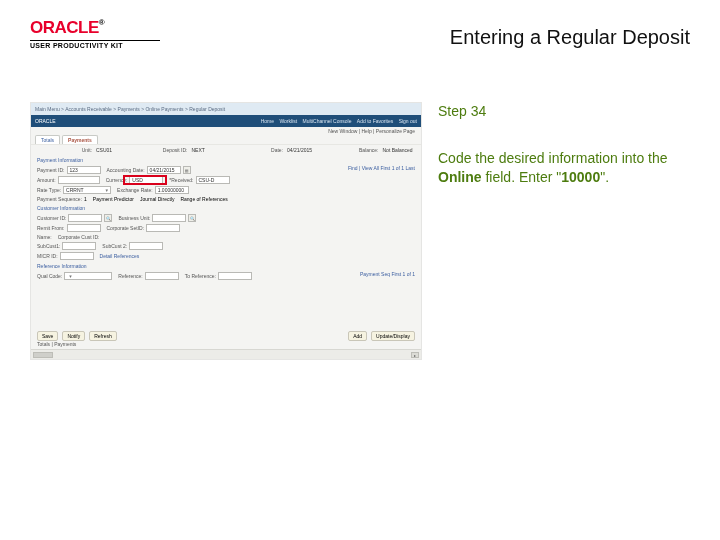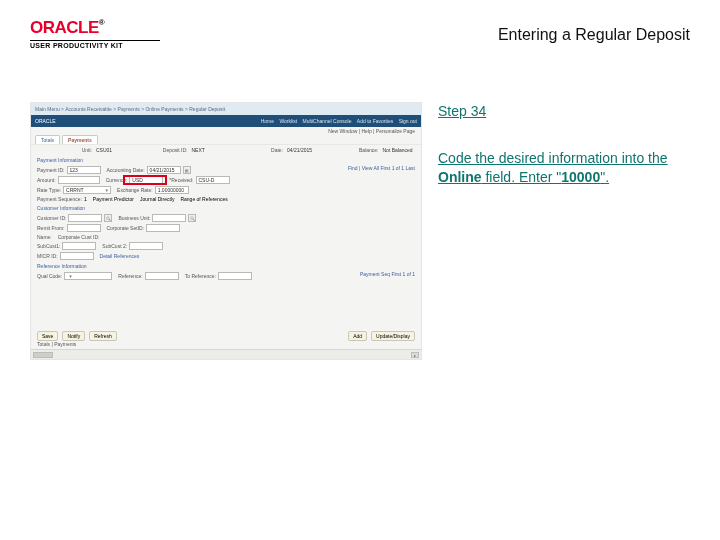--- a/index.html
+++ b/index.html
@@ -1,23 +1,23 @@
 <!DOCTYPE html>
 <html><head>
 <meta charset="utf-8">
 <style>
   * { box-sizing: border-box; margin: 0; padding: 0; }
   body { width: 720px; height: 540px; font-family: Arial, Helvetica, sans-serif; background: #fff; position: relative; overflow: hidden; }
-  .header { position: absolute; top: 18px; left: 30px; right: 30px; display: flex; justify-content: space-between; align-items: flex-start; }
+  .header { position: absolute; top: 18px; left: 30px; right: 30px; display: flex; justify-content: space-between; align-items: flex-end; }
   .logo-block { display: flex; flex-direction: column; }
   .oracle-logo { font-family: Arial, sans-serif; font-weight: bold; font-size: 17px; color: #e8002b; letter-spacing: -0.5px; }
   .oracle-logo .reg { font-size: 8px; vertical-align: top; color: #000; }
   .logo-rule { border-top: 1px solid #000; margin-top: 2px; width: 130px; }
   .upk { font-size: 7px; font-weight: bold; color: #000; letter-spacing: 0.3px; margin-top: 1px; }
-  .page-title { font-size: 16px; color: #111; margin-top: 8px; }
+  .page-title { font-size: 20px; color: #111; margin-top: 8px; }
   .content { position: absolute; top: 102px; left: 30px; right: 30px; display: flex; gap: 16px; }
   .screenshot { width: 392px; height: 258px; background: #f4f4f2; border: 1px solid #e5e5e3; position: relative; overflow: hidden; font-size: 5px; }
   
   .app-crumb { background: #dfeaf3; height: 12px; width: 100%; display:flex; align-items:center; padding:0 4px; color:#5a6b82; font-size:5px; white-space:nowrap; overflow:hidden;}
   .app-bar { background: #1f4e79; color:#fff; height: 12px; display:flex; align-items:center; justify-content:space-between; padding:0 4px; font-size:5px;}
   .app-bar .links span{ margin-left:4px; color:#d7e3ef;}
   .app-sub { text-align:right; font-size:5px; padding:1px 6px; color:#555;}
   .tabs { display:flex; gap:2px; padding:0 4px; }
   .tab { border:1px solid #c8cac6; border-bottom:none; padding:1px 5px; font-size:5px; background:#fff; border-radius:2px 2px 0 0;}
   .tab.inactive{ color:#3a5fa0;}
@@ -35,21 +35,21 @@
   .section-h { color:#3b5ea0; font-size:5px; padding:2px 6px; }
   .highlight-rect { position:absolute; border:2px solid #d9001b; width:44px; height:10px; top:72px; left:92px; }
   .bottom-buttons{ position:absolute; bottom:18px; left:6px; display:flex; gap:4px;}
   .bottom-buttons .btn{ border:1px solid #c9c6b8; background:#f6f3e1; padding:1px 4px; font-size:5px; border-radius:2px;}
   .bottom-right{ position:absolute; bottom:18px; right:6px; display:flex; gap:4px;}
   .bottom-right .btn{ border:1px solid #c9c6b8; background:#f6f3e1; padding:1px 4px; font-size:5px; border-radius:2px;}
   .scroll-x{position:absolute; bottom:0; left:0; right:0; height:10px; background:#ecece8; border-top:1px solid #d7d7d2;}
   .scroll-x .thumb{position:absolute; left:2px; top:2px; width:20px; height:6px; background:#cfcfca; border:1px solid #bdbdb7;}
   .scroll-x .rarrow{position:absolute; right:2px; top:2px; width:8px; height:6px; background:#dcdcd6; border:1px solid #bdbdb7; font-size:4px; text-align:center; line-height:5px; color:#666;}
   .ref-label{ position:absolute; bottom:12px; left:6px; font-size:5px; color:#555;}
-  .instructions { flex:1; font-size:14px; color:#0f766e; line-height:1.35;text-decoration:underline; }
+  .instructions { flex:1; font-size:14px; color:#4d7c0f; line-height:1.35; }
   .instructions .step { margin-bottom: 28px; }
 </style>
 </head>
 <body>
 
 <div class="header">
   <div class="logo-block">
     <div class="oracle-logo">
       <span>ORACLE</span><span class="reg">®</span>
     </div>

